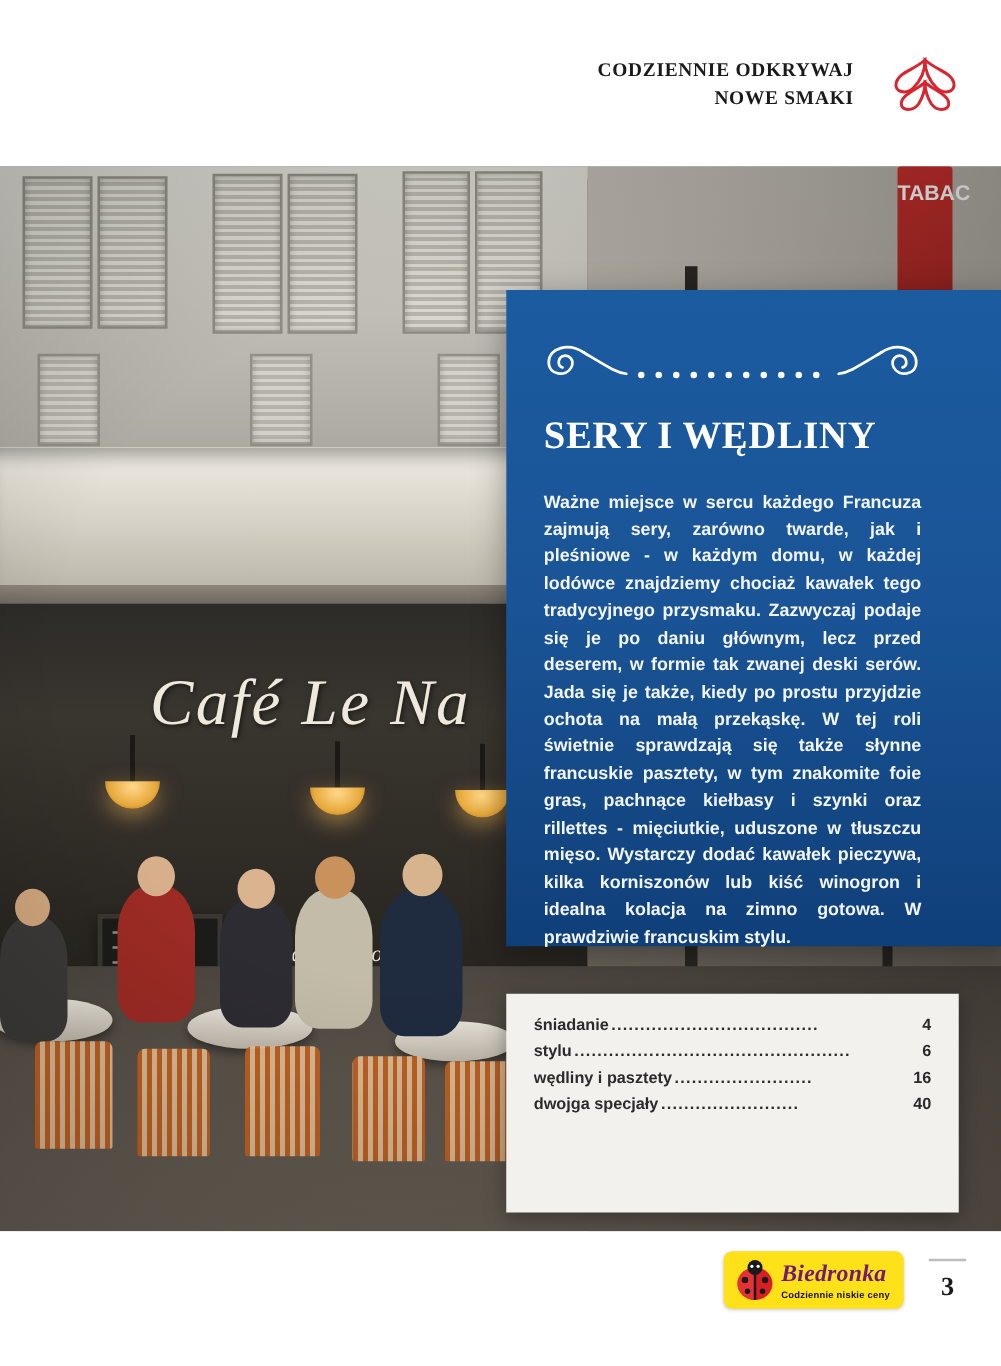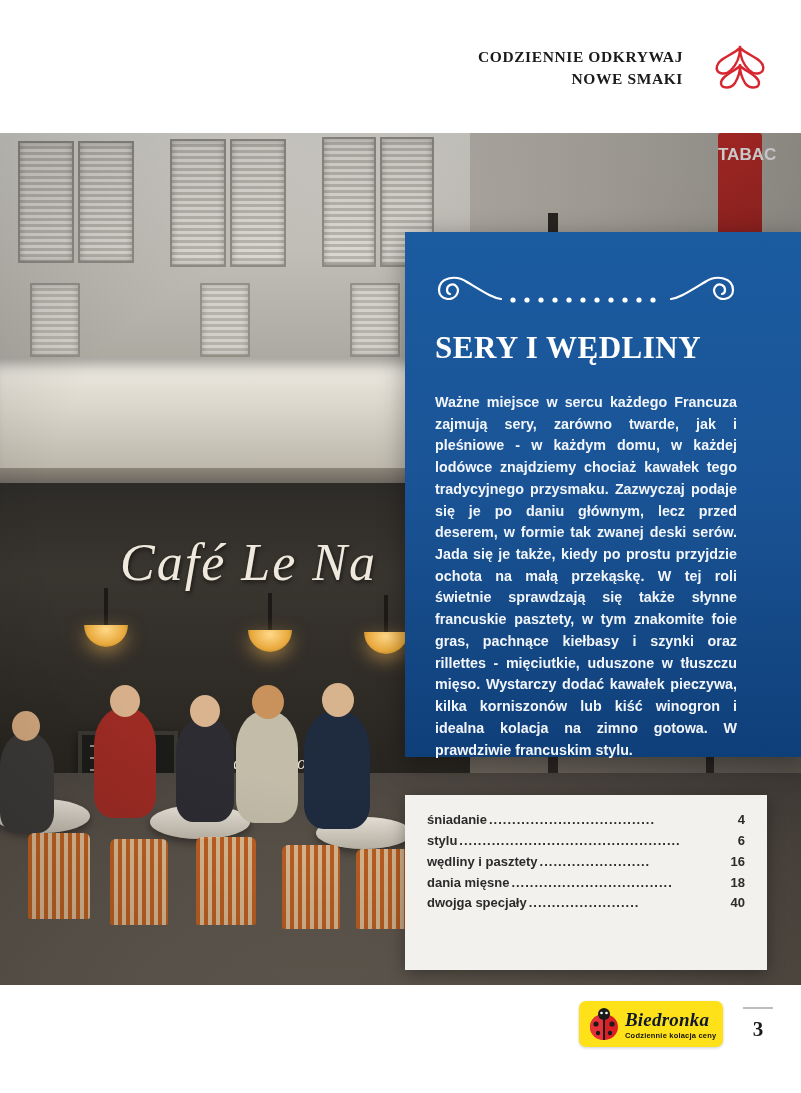--- a/index.html
+++ b/index.html
@@ -267,21 +267,21 @@
   }
   .biedronka .bug {
     position:absolute; left:6px; top:4px; width:38px; height:38px;
   }
   .biedronka .bname {
     position:absolute; left:46px; top:8px;
     font-family:"Liberation Serif", serif;
     font-weight:bold;
     font-style:italic;
     font-size:19px;
-    color:#0f172a;
+    color:#701a75;
     letter-spacing:.2px;
   }
   .biedronka .btag {
     position:absolute; left:46px; top:30px;
     font-family:"Liberation Sans", sans-serif;
     font-size:7.5px;
     font-weight:bold;
     color:#111;
     letter-spacing:.2px;
   }
@@ -447,25 +447,20 @@
     <span class="toc-label">stylu</span>
     <span class="toc-dots">................................................</span>
     <span class="toc-page">6</span>
   </div>
   <div class="toc-row">
     <span class="toc-label">wędliny i pasztety</span>
     <span class="toc-dots">........................</span>
     <span class="toc-page">16</span>
   </div>
   <div class="toc-row">
-    <span class="toc-label">dania mięsne</span>
-    <span class="toc-dots">...................................</span>
-    <span class="toc-page">18</span>
-  </div>
-  <div class="toc-row">
     <span class="toc-label">dwojga specjały</span>
     <span class="toc-dots">........................</span>
     <span class="toc-page">40</span>
   </div>
 </div>
 
 <div class="footer">
   <div class="biedronka">
     <div class="bug">
       <svg width="38" height="38" viewBox="0 0 38 38" aria-hidden="true">
@@ -475,17 +470,17 @@
         <circle cx="19" cy="9" r="6" fill="#1a1a1a"></circle>
         <circle cx="11" cy="19" r="2.6" fill="#1a1a1a"></circle>
         <circle cx="27" cy="19" r="2.6" fill="#1a1a1a"></circle>
         <circle cx="13" cy="28" r="2.2" fill="#1a1a1a"></circle>
         <circle cx="25" cy="28" r="2.2" fill="#1a1a1a"></circle>
         <circle cx="16.5" cy="8" r="1.3" fill="#ffffff"></circle>
         <circle cx="21.5" cy="8" r="1.3" fill="#ffffff"></circle>
       </svg>
     </div>
     <div class="bname">Biedronka</div>
-    <div class="btag">Codziennie kolacja ceny</div>
+    <div class="btag">Codziennie niskie ceny</div>
   </div>
   <div class="page-sep"></div>
   <div class="page-num">3</div>
 </div>
 
 </body></html>

